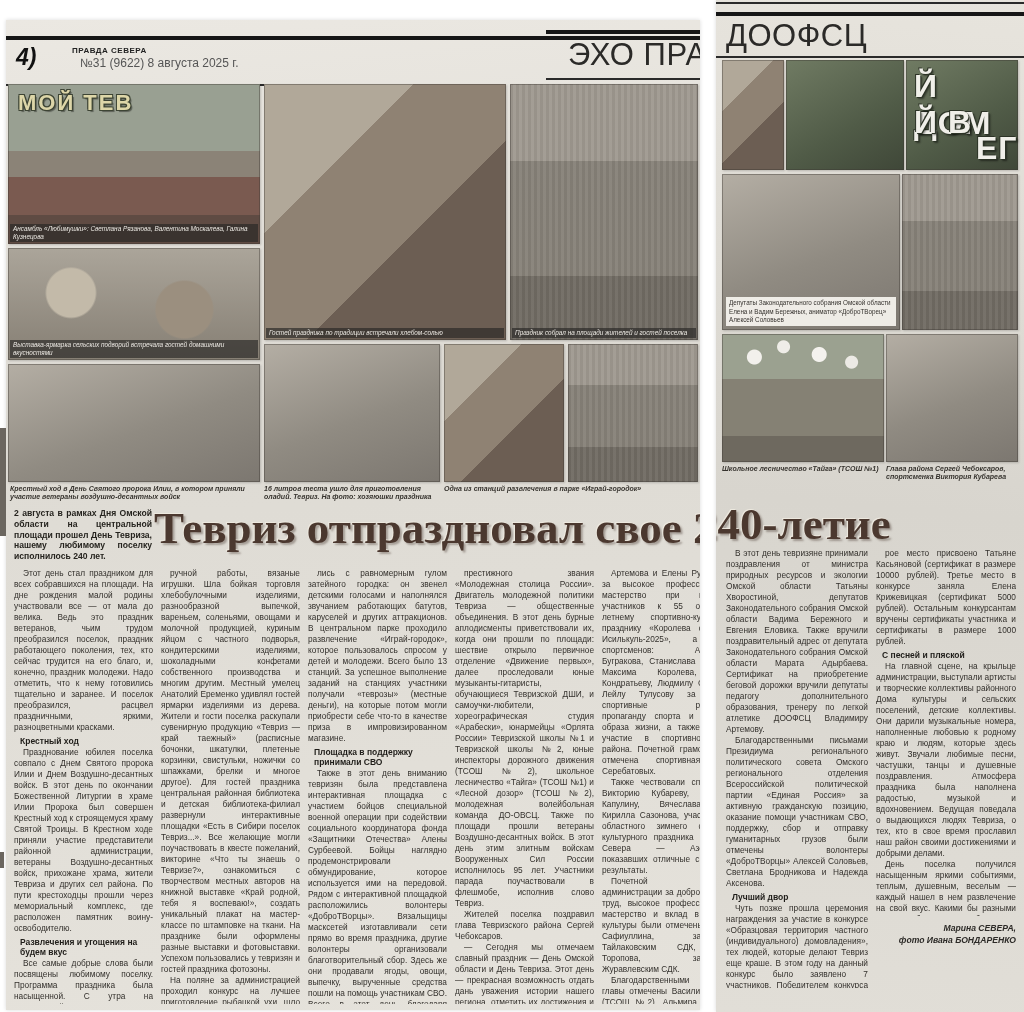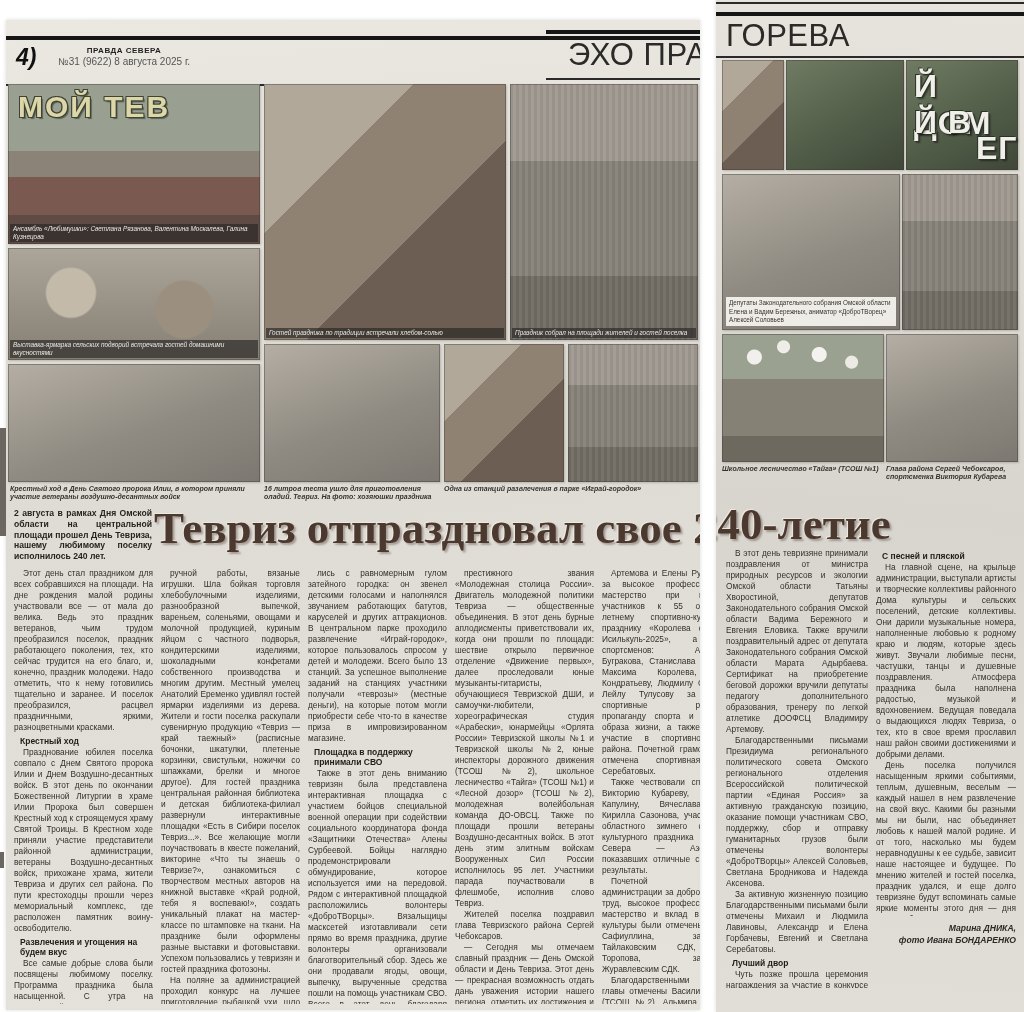--- a/index.html
+++ b/index.html
@@ -10,21 +10,21 @@
     background:linear-gradient(175deg,#ebe8e2 0%,#dedbd4 40%,#e5e2db 100%);
     box-shadow:0 0 4px rgba(0,0,0,.15);}
   #piece-right{left:716px;top:0;width:308px;height:1012px;
     background:linear-gradient(185deg,#e7e4dd 0%,#d8d5ce 50%,#e1ded7 100%);
     box-shadow:0 0 4px rgba(0,0,0,.15);}
   .rule-thick{position:absolute;height:4px;background:#161616;}
   .rule-thin{position:absolute;height:1.5px;background:#2a2a2a;}
   .pageno{position:absolute;font-size:23px;font-weight:bold;font-style:italic;color:#111;}
   .mastname{position:absolute;line-height:1.25;}
   .mastname .nm{font-size:8px;font-weight:bold;color:#222;letter-spacing:.5px;}
-  .mastname .iss{font-size:10px;color:#555;}
+  .mastname .iss{font-size:12px;color:#555;margin-left:8px;}
   .banner-frag{position:absolute;overflow:hidden;}
   .banner-text{position:absolute;font-size:31px;color:#2b2a28;letter-spacing:.5px;white-space:nowrap;}
   .photo{position:absolute;box-shadow:inset 0 0 0 1px rgba(60,55,50,.4), 1px 1px 2px rgba(0,0,0,.18);}
   .ph-stage{background:linear-gradient(#99a092 0 42%,#8b8377 42% 58%,#7a5a50 58% 82%,#5f4b43 82% 100%);}
   .ph-market{background:radial-gradient(circle at 25% 40%,#c3baa9 0 12%,transparent 13%),
     radial-gradient(circle at 70% 55%,#9b8f7f 0 15%,transparent 16%),
     linear-gradient(#aba59a,#867f74);}
   .ph-crowd{background:repeating-linear-gradient(90deg,rgba(92,87,80,.22) 0 3px,rgba(142,137,130,.22) 3px 6px),
     linear-gradient(#a9a39a 0 30%,#8b867d 30% 75%,#706b63 75% 100%);}
   .ph-gray{background:linear-gradient(160deg,#b4aea4,#908b82 55%,#7c7770);}
@@ -35,21 +35,21 @@
     radial-gradient(circle at 38% 10%,#efede8 0 6px,transparent 7px),
     radial-gradient(circle at 60% 16%,#f4f2ee 0 7px,transparent 8px),
     radial-gradient(circle at 80% 22%,#eceae5 0 6px,transparent 7px),
     linear-gradient(#9ba190 0 35%,#858174 35% 80%,#6e695f 80% 100%);}
   .ovl-cap{position:absolute;left:2px;right:2px;bottom:2px;background:rgba(42,40,38,.68);
     color:#ece9e3;font-size:6.4px;line-height:1.25;padding:1px 3px;font-style:italic;}
   .photo-label{position:absolute;left:4px;right:4px;bottom:4px;background:rgba(246,244,239,.93);
     color:#35322e;font-size:6.3px;line-height:1.3;padding:2px 3px;}
   .under-cap{position:absolute;font-size:7px;font-weight:bold;font-style:italic;
     color:#35322d;line-height:1.2;}
-  .stage-letters{position:absolute;top:6px;left:10px;font-size:30px;font-weight:bold;
+  .stage-letters{position:absolute;top:6px;left:10px;font-size:22px;font-weight:bold;
     color:#ddd6a8;letter-spacing:2px;
     text-shadow:-1px -1px 0 #3d4434,1px -1px 0 #3d4434,-1px 1px 0 #3d4434,1px 1px 0 #3d4434,2px 2px 1px rgba(0,0,0,.4);}
   .backdrop-letters{position:absolute;font-size:32px;font-weight:bold;color:#f0efe9;letter-spacing:1px;
     text-shadow:1px 1px 0 #2c3326,-1px -1px 0 #2c3326,2px 2px 2px rgba(0,0,0,.45);}
   .headline{position:absolute;font-family:"Liberation Serif",serif;font-weight:bold;font-size:45px;
     color:#4b382f;white-space:nowrap;
     text-shadow:-1px -1px 0 rgba(240,235,225,.85),2px 2px 2px rgba(55,38,28,.35);}
   .lead{position:absolute;font-size:8.6px;font-weight:bold;line-height:10.8px;text-align:justify;color:#26241f;}
   .col{position:absolute;top:548px;width:139px;height:436px;overflow:hidden;}
   .bp{margin:0;text-indent:9px;text-align:justify;font-size:8.3px;line-height:11px;color:#33302c;}
@@ -57,21 +57,21 @@
   .byline{position:absolute;font-size:8.6px;font-weight:bold;font-style:italic;
     text-align:right;color:#2c2a27;line-height:1.4;}
   .artifact{position:absolute;background:#6b665f;}
 </style>
 </head>
 <body>
 
 <div id="piece-left" class="piece">
   <div class="rule-thick" style="left:0;top:16px;width:694px;"></div>
   <div class="pageno" style="left:10px;top:24px;">4)</div>
-  <div class="mastname" style="left:52px;top:26px;text-align:center;">
+  <div class="mastname" style="left:66px;top:26px;">
     <div class="nm">ПРАВДА СЕВЕРА</div>
     <div class="iss">№31 (9622) 8 августа 2025 г.</div>
   </div>
   <div class="rule-thin" style="left:0;top:64px;width:480px;"></div>
 
   <div class="banner-frag" style="left:540px;top:0;width:154px;height:66px;">
     <div class="rule-thick" style="left:0;top:10px;width:154px;"></div>
     <div class="banner-text" style="left:22px;top:17px;">ЭХО ПРАЗДНИКА</div>
     <div class="rule-thin" style="left:0;top:58px;width:154px;"></div>
   </div>
@@ -127,21 +127,21 @@
       <p class="bp">Артемова и Елены Румянцевой, за высокое профессиональное мастерство при подготовке участников к 55 областному летнему спортивно-культурному празднику «Королева спорта — Исилькуль-2025», а также спортсменов: Александра Бугракова, Станислава Козырева, Максима Королева, Алену Кондратьеву, Людмилу Сидоркову, Лейлу Тулусову за высокие спортивные результаты, пропаганду спорта и здорового образа жизни, а также активное участие в спортивной жизни района. Почетной грамотой была отмечена спортивная семья Серебатовых.</p>
       <p class="bp">Также чествовали спортсменов Викторию Кубареву, Елизавету Капулину, Вячеслава Дебу, Кирилла Сазонова, участников 55 областного зимнего спортивно-культурного праздника «Праздник Севера — Азово-2025», показавших отличные спортивные результаты.</p>
       <p class="bp">Почетной грамотой администрации за добросовестный труд, высокое профессиональное мастерство и вклад в развитие культуры были отмечены Альбина Сафиуллина, заведующая Тайлаковским СДК, Ирина Торопова, заведующая Журавлевским СДК.</p>
       <p class="bp">Благодарственными письмами главы отмечены Василиса Бакина (ТСОШ №2), Альмира Назырова (ТСОШ №1), Марина Мясникова (ЦДТ), а также воспитатель Тевризского детского сада №3 Олеся Галеева.</p>
     </div>
 </div>
 
 <div id="piece-right" class="piece">
   <div class="rule-thin" style="left:0;top:2px;width:308px;"></div>
   <div class="rule-thick" style="left:0;top:12px;width:308px;"></div>
-  <div class="banner-text" style="left:10px;top:18px;">ГОРЕВА</div>
+  <div class="banner-text" style="left:10px;top:18px;">ДООФСЦ</div>
   <div class="rule-thin" style="left:0;top:56px;width:308px;"></div>
 
   <div class="photo ph-warm" style="left:6px;top:60px;width:62px;height:110px;"></div>
   <div class="photo ph-green" style="left:70px;top:60px;width:118px;height:110px;"></div>
   <div class="photo ph-green" style="left:190px;top:60px;width:112px;height:110px;">
     <div class="backdrop-letters" style="left:8px;top:8px;">Й ДОМ</div>
     <div class="backdrop-letters" style="left:8px;top:44px;">Й В</div>
     <div class="backdrop-letters" style="left:70px;top:70px;">ЕГ</div>
   </div>
 
@@ -155,30 +155,30 @@
   <div class="under-cap" style="left:6px;top:465px;width:162px;">Школьное лесничество «Тайга» (ТСОШ №1)</div>
   <div class="under-cap" style="left:170px;top:465px;width:132px;">Глава района Сергей Чебоксаров, спортсменка Виктория Кубарева</div>
 
   <div style="position:absolute;left:0;top:498px;width:308px;height:58px;overflow:hidden;">
     <span class="headline" style="position:static;display:inline-block;margin-left:-560px;">Тевриз отпраздновал свое 240-летие</span>
   </div>
 
   <div class="col" style="left:10px;top:548px;width:142px;height:440px;">
       <p class="bp">В этот день тевризяне принимали поздравления от министра природных ресурсов и экологии Омской области Татьяны Хворостиной, депутатов Законодательного собрания Омской области Вадима Бережного и Евгения Еловика. Также вручили поздравительный адрес от депутата Законодательного собрания Омской области Марата Адырбаева. Сертификат на приобретение беговой дорожки вручили депутаты педагогу дополнительного образования, тренеру по легкой атлетике ДООФСЦ Владимиру Артемову.</p>
       <p class="bp">Благодарственными письмами Президиума регионального политического совета Омского регионального отделения Всероссийской политической партии «Единая Россия» за активную гражданскую позицию, оказание помощи участникам СВО, поддержку, сбор и отправку гуманитарных грузов были отмечены волонтеры «ДоброТВорцы» Алексей Соловьев, Светлана Бродникова и Надежда Аксенова.</p>
-      <p class="bp">За активную жизненную позицию Благодарственными письмами были отмечены Михаил и Людмила Лавиновы, Александр и Елена Горбачевы, Евгений и Светлана Серебатовы.</p>
       <div class="bh">Лучший двор</div>
       <p class="bp">Чуть позже прошла церемония награждения за участие в конкурсе «Образцовая территория частного (индивидуального) домовладения», тех людей, которые делают Тевриз еще краше. В этом году на данный конкурс было заявлено 7 участников. Победителем конкурса стала Нина Москалева. Ей вручили сертификат в размере 15000 рублей. Вто-</p>
     </div>
   <div class="col" style="left:160px;top:548px;width:140px;height:368px;">
+      <p class="bp">рое место присвоено Татьяне Касьяновой (сертификат в размере 10000 рублей). Третье место в конкурсе заняла Елена Крижевицкая (сертификат 5000 рублей). Остальным конкурсантам вручены сертификаты участника и сертификаты в размере 1000 рублей.</p>
       <div class="bh">С песней и пляской</div>
       <p class="bp">На главной сцене, на крыльце администрации, выступали артисты и творческие коллективы районного Дома культуры и сельских поселений, детские коллективы. Они дарили музыкальные номера, наполненные любовью к родному краю и людям, которые здесь живут. Звучали любимые песни, частушки, танцы и душевные поздравления. Атмосфера праздника была наполнена радостью, музыкой и вдохновением. Ведущая поведала о выдающихся людях Тевриза, о тех, кто в свое время прославил наш район своими достижениями и добрыми делами.</p>
       <p class="bp">День поселка получился насыщенным яркими событиями, теплым, душевным, веселым — каждый нашел в нем развлечение на свой вкус. Какими бы разными мы ни были, нас объединяет любовь к нашей малой родине. И от того, насколько мы будем неравнодушны к ее судьбе, зависит наше настоящее и будущее. По мнению жителей и гостей поселка, праздник удался, и еще долго тевризяне будут вспоминать самые яркие моменты этого дня — дня 240-го юбилея Тевриза.</p>
     </div>
 
   <div class="byline" style="left:160px;top:922px;width:140px;">
-    <div>Марина ДНИКА,</div>
+    <div>Марина СЕВЕРА,</div>
     <div>фото Ивана БОНДАРЕНКО</div>
   </div>
 </div>
 
 <div class="artifact" style="left:0;top:428px;width:6px;height:108px;"></div>
 <div class="artifact" style="left:0;top:852px;width:4px;height:16px;"></div>
 
 </body></html>

